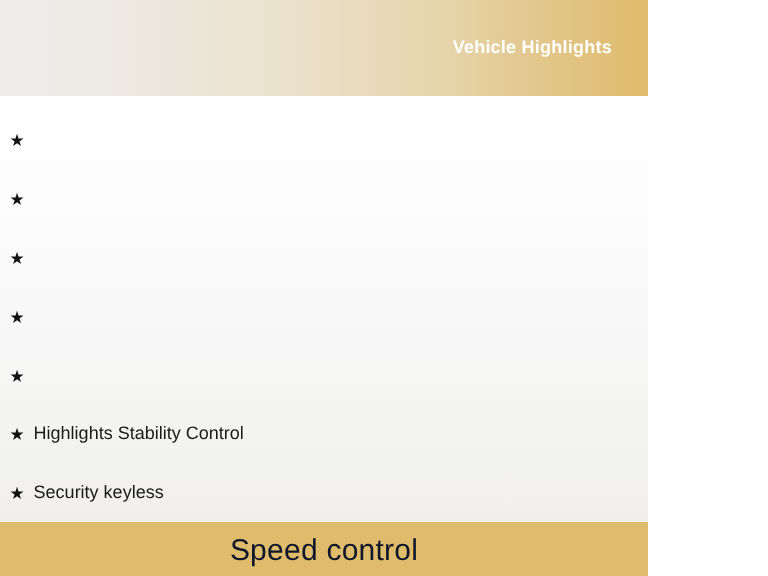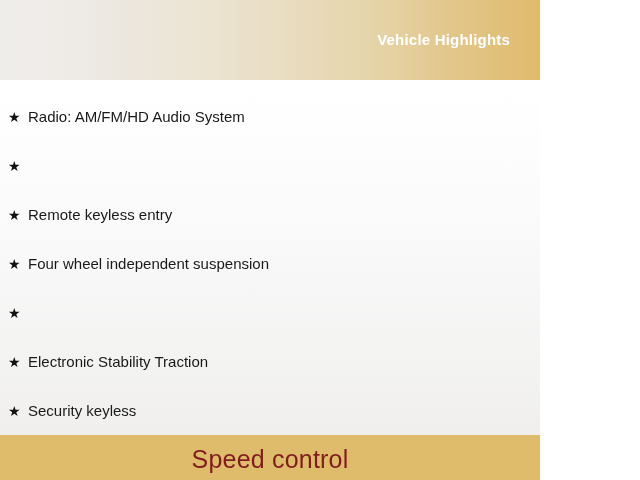--- a/index.html
+++ b/index.html
@@ -92,65 +92,62 @@
   
   .footer {
     flex: 0 0 48px;
     height: 48px;
     background: #dfbc6c;
     display: flex;
     align-items: center;
     justify-content: center;
   }
   .footer-title {
-    color: #7f1d1d;
+    color: #0f172a;
     font-size: 25px;
     font-weight: normal;
     line-height: 1;
     letter-spacing: 0.2px;
   }
 </style>
 </head>
 <body>
 
 <div class="page">
 
   <div class="header">
     <div class="header-title">Vehicle Highlights</div>
   </div>
 
   <div class="content">
     <ul class="feature-list">
 
       <li class="feature-item">
         <span class="bullet-star">★</span>
-        <span class="feature-label">Radio: AM/FM/HD Audio System</span>
       </li>
 
       <li class="feature-item">
         <span class="bullet-star">★</span>
       </li>
 
       <li class="feature-item">
         <span class="bullet-star">★</span>
-        <span class="feature-label">Remote keyless entry</span>
-      </li>
-
-      <li class="feature-item">
-        <span class="bullet-star">★</span>
-        <span class="feature-label">Four wheel independent suspension</span>
       </li>
 
       <li class="feature-item">
         <span class="bullet-star">★</span>
       </li>
 
       <li class="feature-item">
         <span class="bullet-star">★</span>
-        <span class="feature-label">Electronic Stability Traction</span>
+      </li>
+
+      <li class="feature-item">
+        <span class="bullet-star">★</span>
+        <span class="feature-label">Highlights Stability Control</span>
       </li>
 
       <li class="feature-item">
         <span class="bullet-star">★</span>
         <span class="feature-label">Security keyless</span>
       </li>
 
     </ul>
   </div>
 

